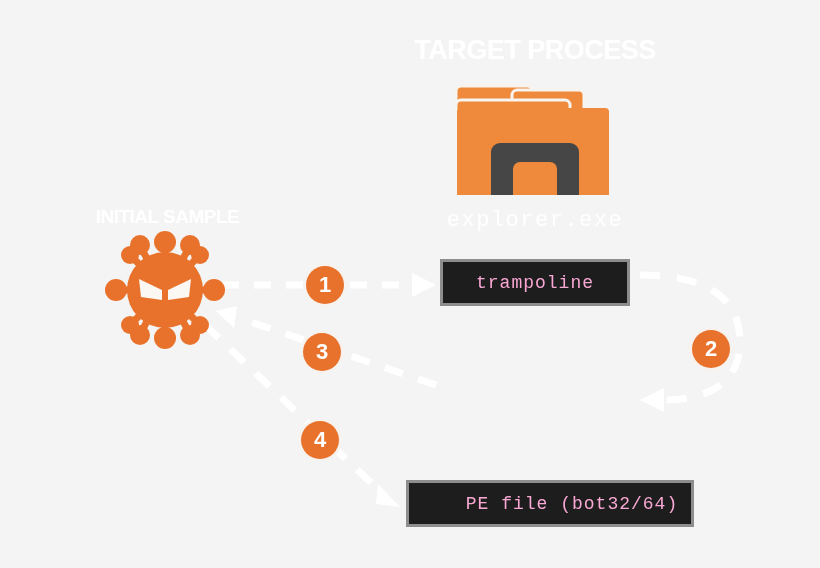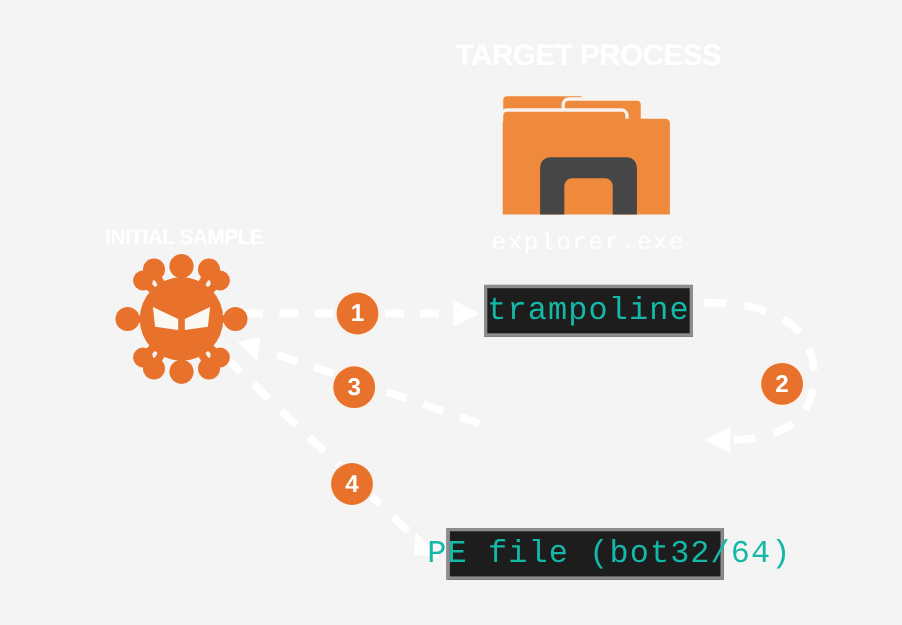--- a/index.html
+++ b/index.html
@@ -67,43 +67,43 @@
 
   
   .code-box {
     position: absolute;
     background: #1d1d1d;
     border: 3px solid #8d8d8d;
     box-sizing: border-box;
     display: flex;
     align-items: center;
     justify-content: center;
-    color: #14b8a6;
+    color: #f9a8d4;
     font-family: "Liberation Mono", monospace;
-    font-size: 29px;
+    font-size: 18px;
     letter-spacing: 1px;
     white-space: nowrap;
     user-select: none;
   }
   #box-trampoline {
     left: 440px;
     top: 259px;
     width: 190px;
     height: 47px;
   }
   #box-payload {
     left: 440px;
     top: 369px;
     width: 190px;
     height: 47px;
   }
   #box-pefile {
     left: 406px;
     top: 480px;
-    width: 252px;
+    width: 288px;
     height: 47px;
     padding-left: 44px;
   }
 
   
   .step-badge {
     position: absolute;
     width: 38px;
     height: 38px;
     border-radius: 50%;

